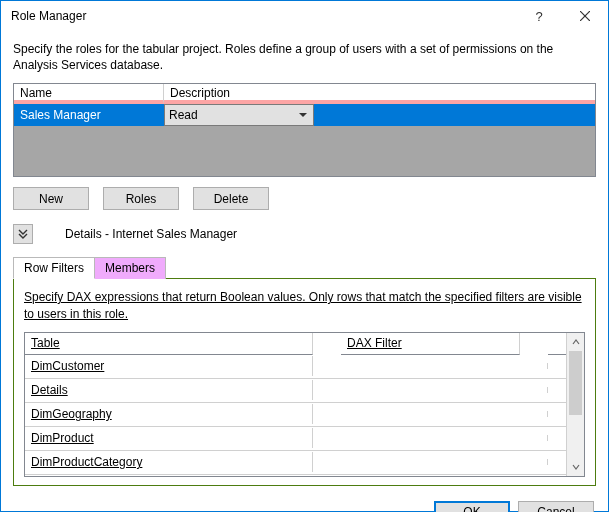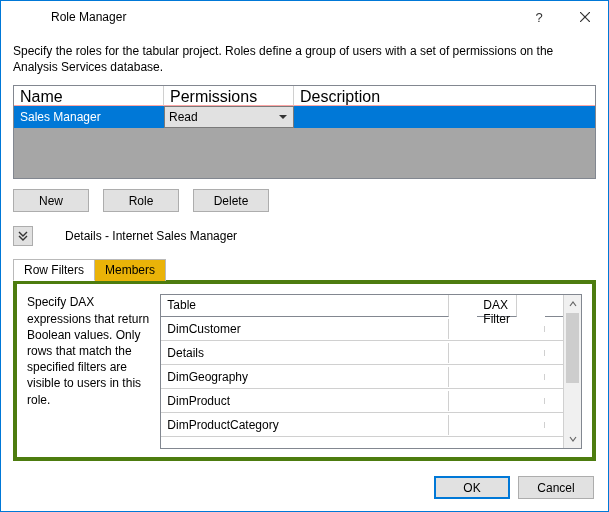--- a/index.html
+++ b/index.html
@@ -16,21 +16,20 @@
     width: 609px; height: 512px;
     border: 1px solid #0078d7;
     display: flex; flex-direction: column;
     background: #fff;
   }
   .titlebar {
     height: 32px;
     display: flex; align-items: center;
     background: #fff;
     border-bottom: 0;
-    margin-left: 40px;
   }
   .titlebar .title {
     flex: 1;
     padding-left: 10px;
     font-size: 12px;
   }
   .titlebar .tb-btn {
     width: 46px; height: 30px;
     display: flex; align-items: center; justify-content: center;
     font-size: 13px;
@@ -52,41 +51,41 @@
     height: 94px;
     overflow: hidden;
   }
   .roles-header {
     display: flex;
     background: #fff;
     height: 20px;
   }
   .roles-header div {
     border-right: 1px solid #d0d0d0;
-    border-bottom: 1px solid #fca5a5;
+    border-bottom: 4px solid #fca5a5;
     padding: 2px 6px;
-    font-size: 16px;
+    font-size: 12px;
     background: #fff;
   }
   .col-name { width: 150px; }
   .col-perm { width: 130px; }
   .col-desc { flex: 1; border-right: none !important; }
   .roles-row {
     display: flex;
     height: 22px;
     background: #0078d7;
     color: #fff;
   }
   .roles-row .cell {
     padding: 2px 6px;
     font-size: 12px;
     display: flex; align-items: center; border-radius: 10px;
   }
   .cell.col-name { width: 150px; }
-  .cell.col-perm { width: 130px; padding: 0; }
+  .cell.col-perm { width: 150px; padding: 0; }
   .cell.col-desc { flex: 1; }
   .perm-dd {
     width: 100%; height: 100%;
     background: #e1e1e1;
     color: #000;
     border: 1px solid #7a7a7a;
     display: flex; align-items: center;
     padding: 0 4px;
     position: relative;
   }
@@ -128,38 +127,39 @@
   }
   .tabs {
     display: flex;
     position: relative;
     z-index: 2;
   }
   .tab {
     padding: 3px 10px;
     border: 1px solid #b9b9b9;
     border-bottom: none;
-    background: #eab308;
+    background: #f0abfc;
     font-size: 12px;
     position: relative;
     top: 1px;
     margin-right: -1px;
   }
   .tab.active {
     background: #fff;
     border-bottom: 1px solid #fff;
     z-index: 3;
   }
   .tab-panel {
-    border: 4px solid #4d7c0f;
+    border: 1px solid #4d7c0f;
     flex: 1;
     padding: 10px 10px 0 10px;
-    display: flex; flex-direction: row;
+    display: flex; flex-direction: column;
     min-height: 0;
     position: relative;
+    text-decoration: underline;
   }
   .panel-intro { font-size: 12px; line-height: 1.35; margin-bottom: 10px; }
   .filter-grid {
     flex: 1;
     border: 1px solid #828790;
     display: flex;
     min-height: 145px;
     margin-bottom: 8px;
   }
   .filter-main {
@@ -244,37 +244,36 @@
     </div>
   </div>
 
   <div class="body">
 
     <div class="intro">Specify the roles for the tabular project. Roles define a group of users with a set of permissions on the Analysis Services database.</div>
 
     <div class="roles-grid">
       <div class="roles-header">
         <div class="col-name">Name</div>
-        <div class="col-perm">Permissions</div>
         <div class="col-desc">Description</div>
       </div>
       <div class="roles-row">
         <div class="cell col-name">Sales Manager</div>
         <div class="cell col-perm">
           <div class="perm-dd">
             <span>Read</span>
           </div>
         </div>
         <div class="cell col-desc"></div>
       </div>
     </div>
 
     <div class="btn-row">
       <div class="btn">New</div>
-      <div class="btn">Role</div>
+      <div class="btn">Roles</div>
       <div class="btn">Delete</div>
     </div>
 
     <div class="details-row">
       <div class="details-icon">
         <svg width="12" height="12" viewBox="0 0 12 12">
           <polyline points="2,2 6,6 10,2" fill="none" stroke="#333" stroke-width="1.4"></polyline>
           <polyline points="2,6 6,10 10,6" fill="none" stroke="#333" stroke-width="1.4"></polyline>
         </svg>
       </div>

